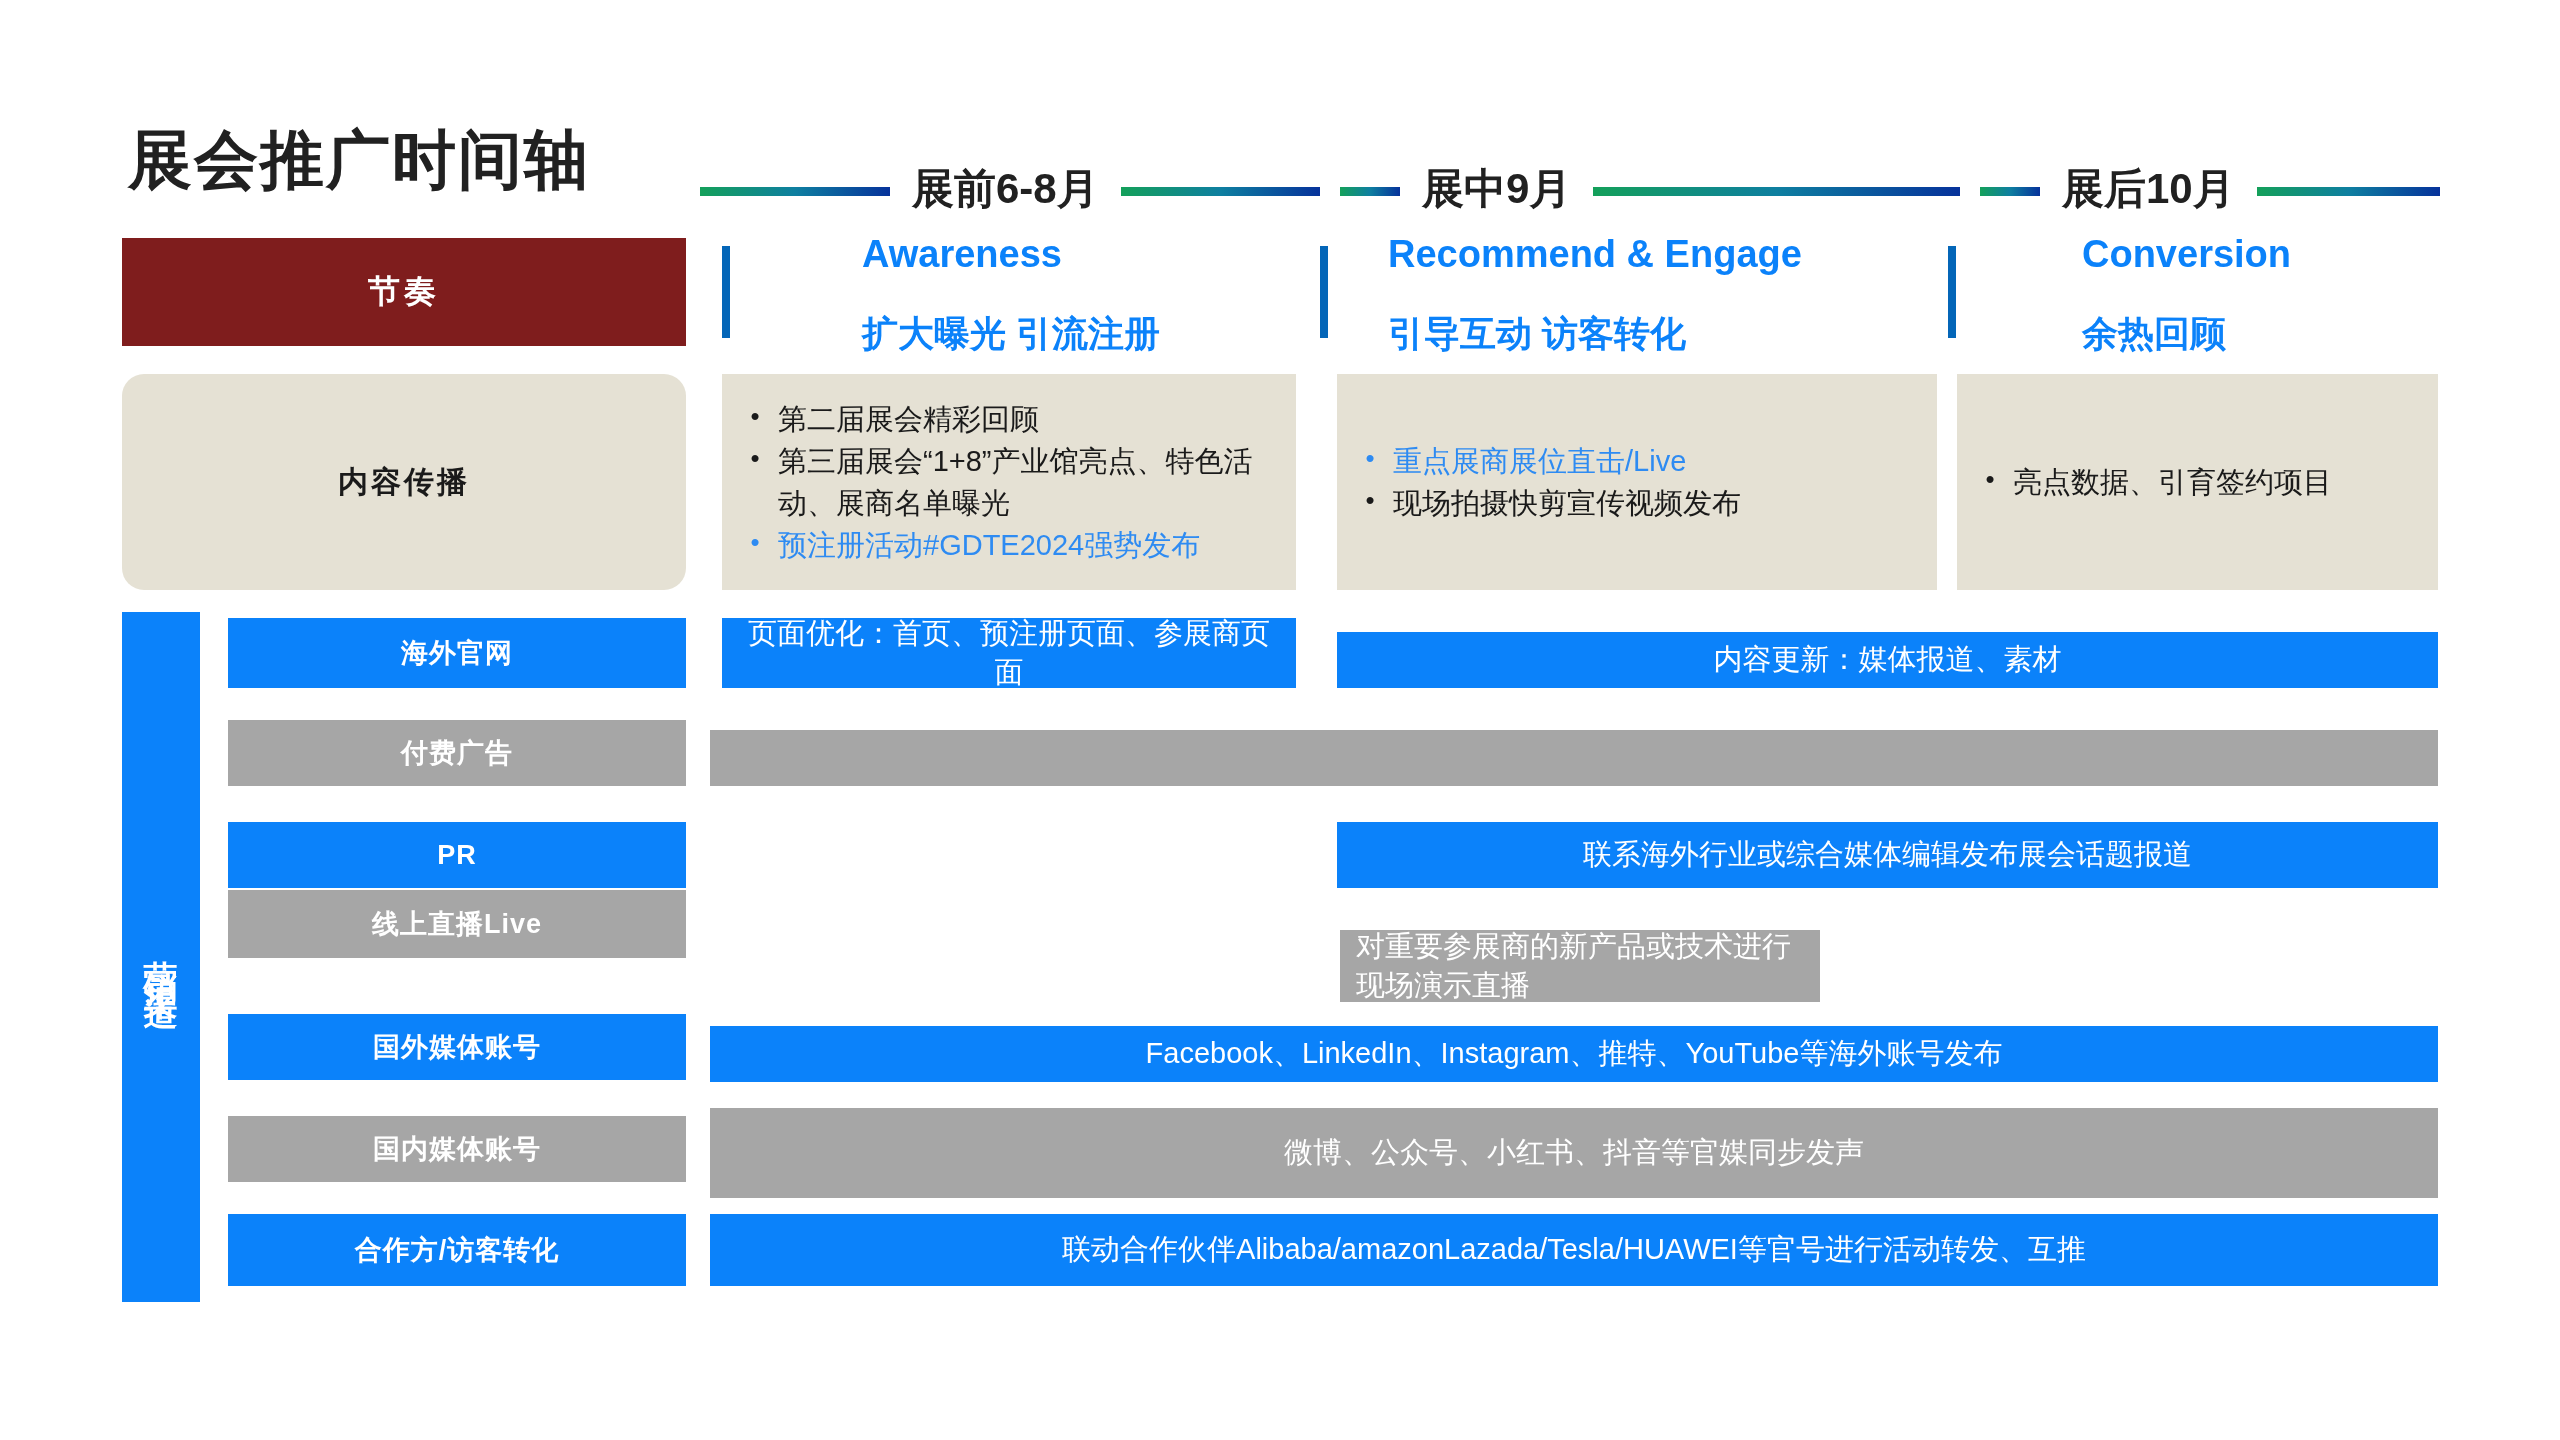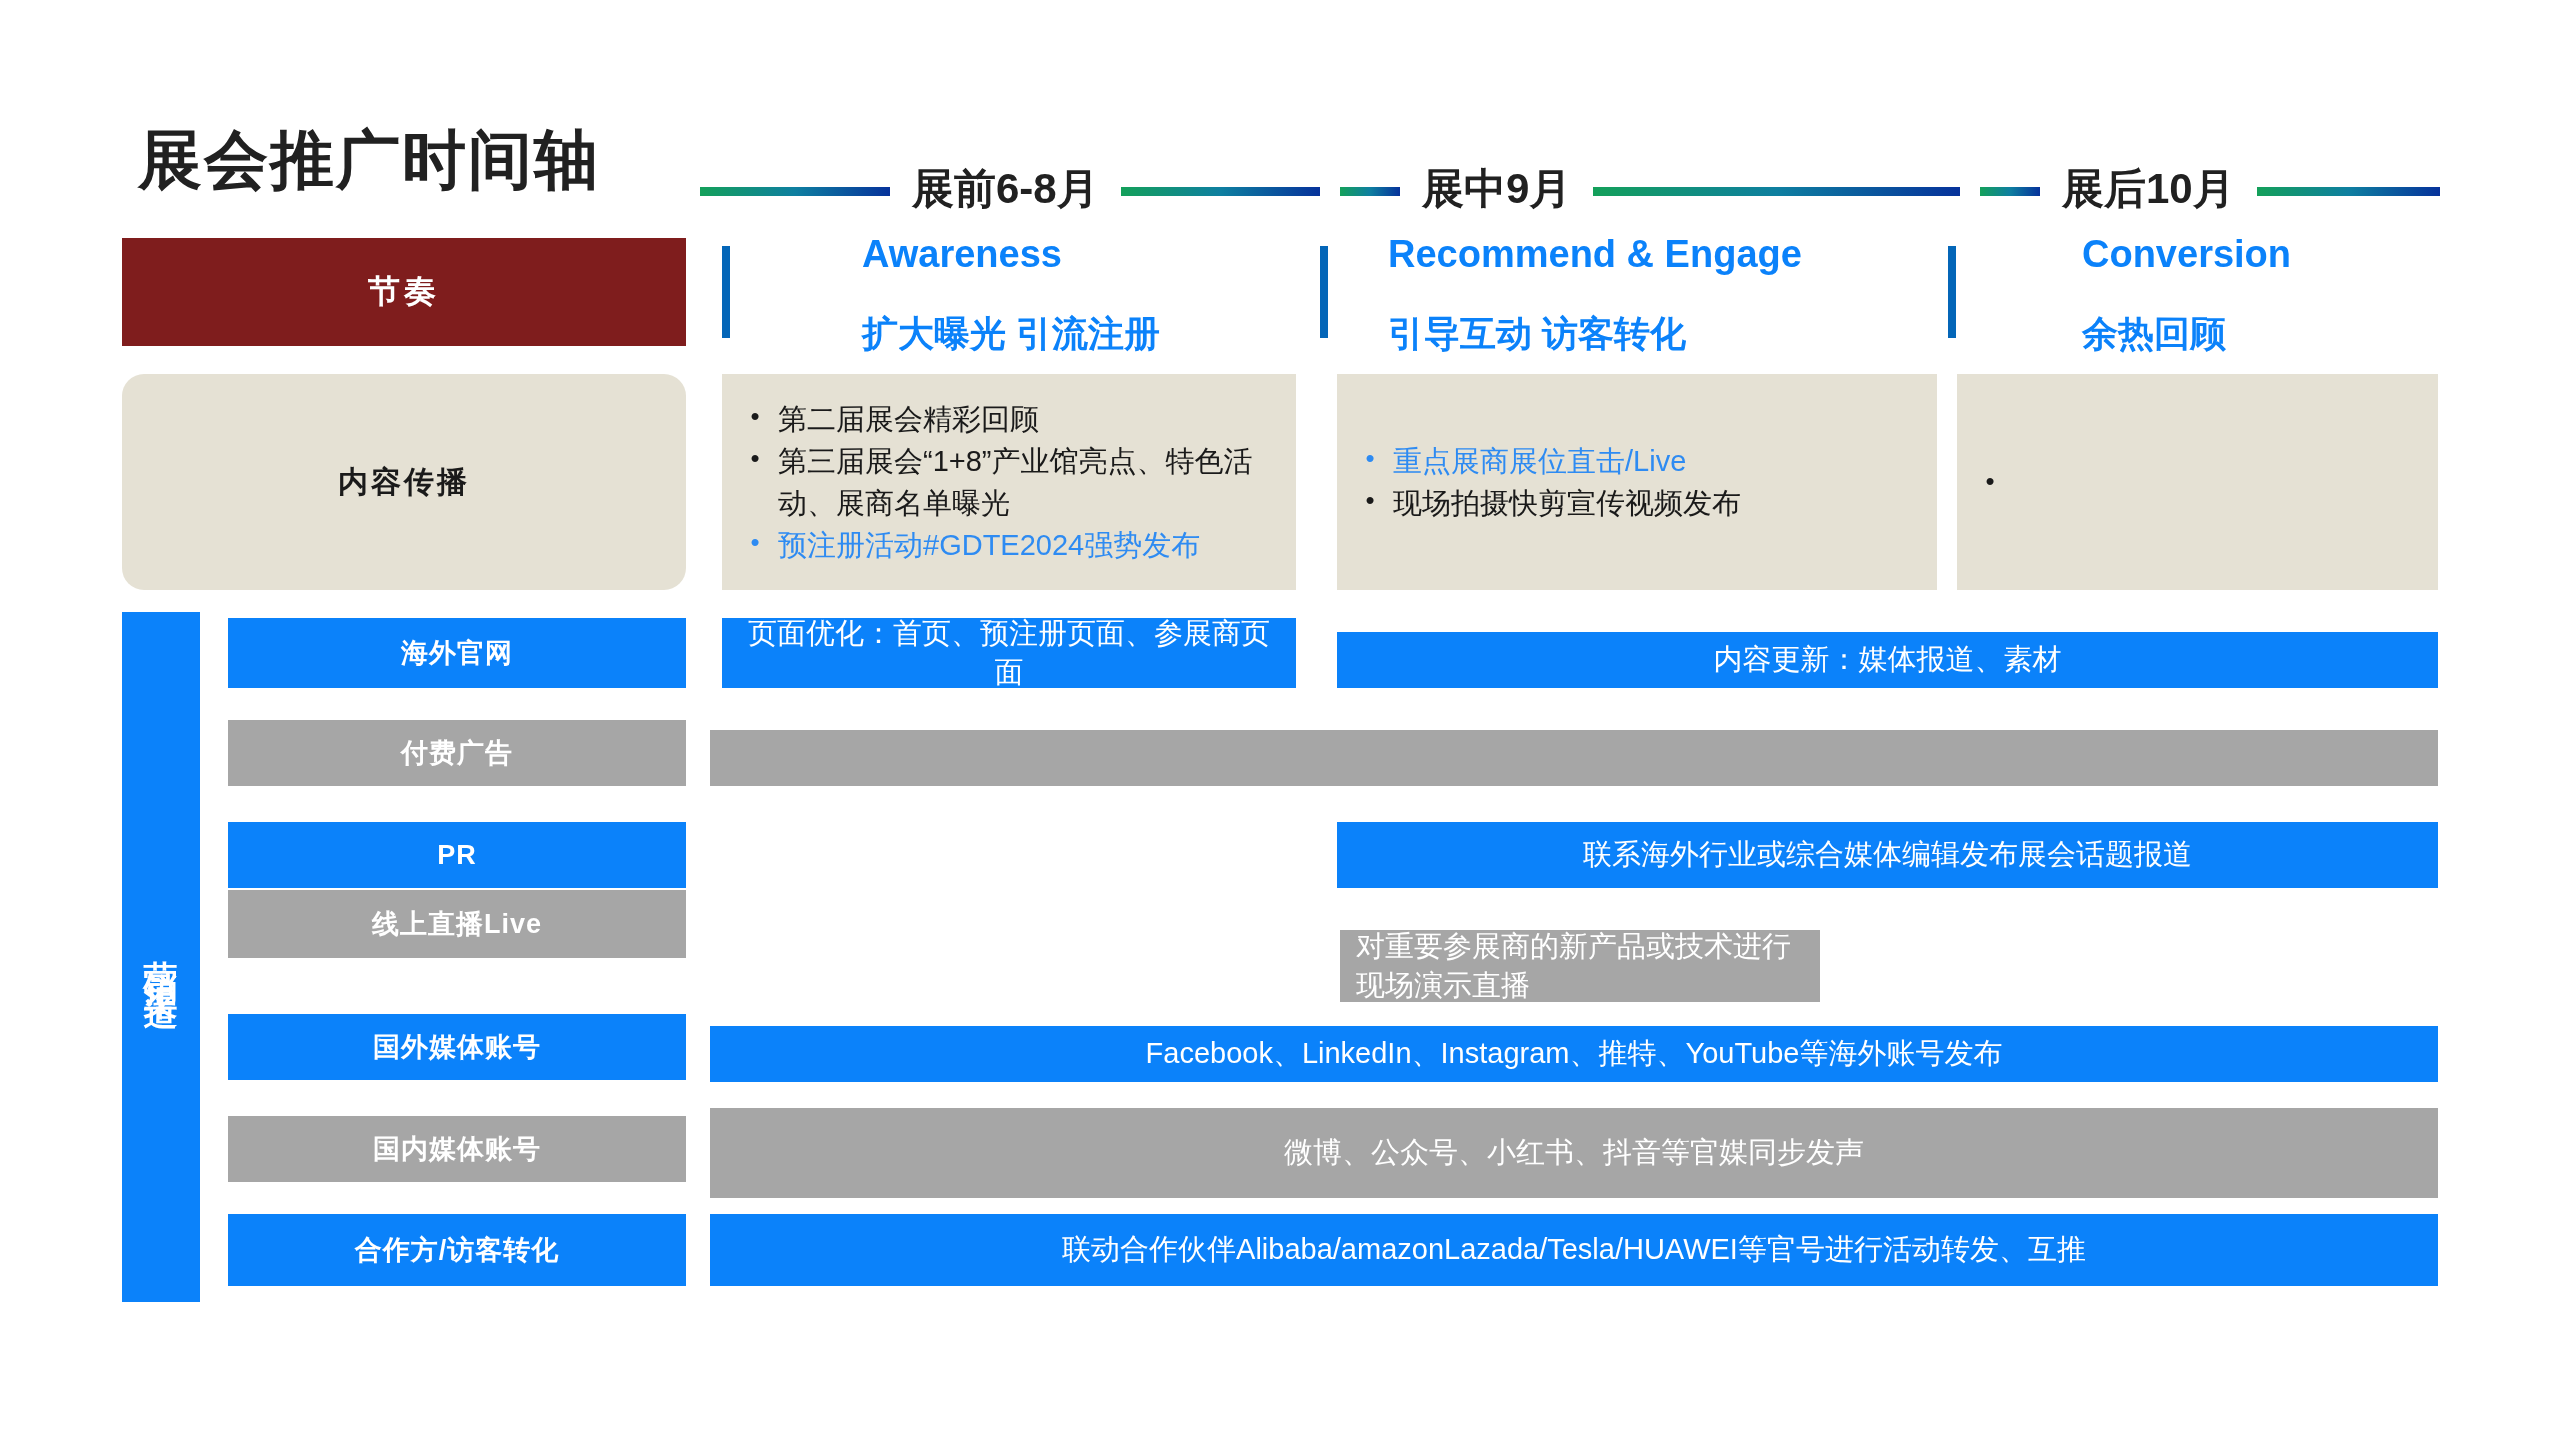--- a/index.html
+++ b/index.html
@@ -12,21 +12,21 @@
     height: 1440px;
     font-family: "Liberation Sans", "DejaVu Sans", sans-serif;
     overflow: hidden;
     position: relative;
   }
 
   
   .abs { position: absolute; box-sizing: border-box; }
 
   #page-title {
-    left: 138px; top: 128px;
+    left: 128px; top: 128px;
     font-size: 64px;
     font-weight: bold;
     color: #212121;
     letter-spacing: 2px;
     line-height: 1;
     white-space: nowrap;
   }
 
   .phase-head {
     display: flex;
@@ -247,20 +247,21 @@
   </div>
   <div class="bullet-line">
     <span class="dot">•</span>
     <span class="btxt">现场拍摄快剪宣传视频发布</span>
   </div>
 </div>
 
 <div class="abs beige content-cell" style="left:1957px; width:481px; justify-content:center;">
   <div class="bullet-line">
     <span class="dot">•</span>
+    <span class="btxt">亮点数据、引育签约项目</span>
   </div>
 </div>
 
 <div class="abs" id="channel-vbar">
   <span id="channel-vbar-text">营销渠道</span>
 </div>
 
 <div class="abs chan-label bg-blue" style="top:618px; height:70px;">
   <span>海外官网</span>
 </div>

